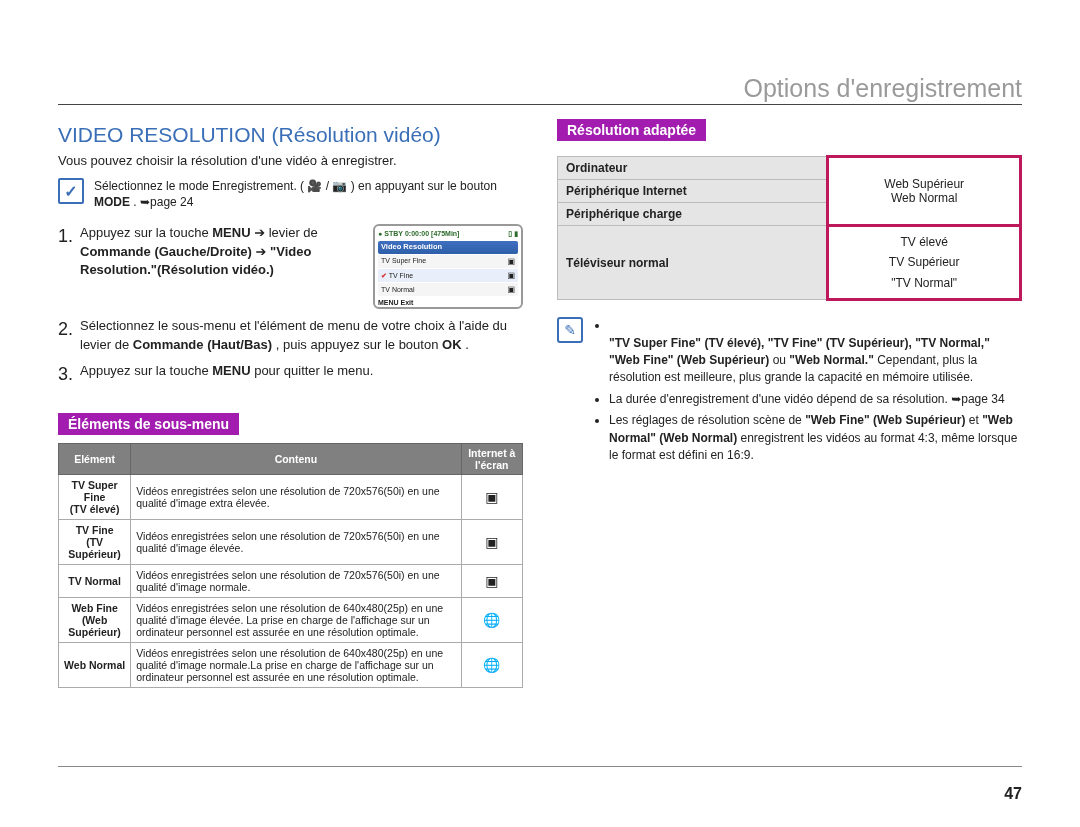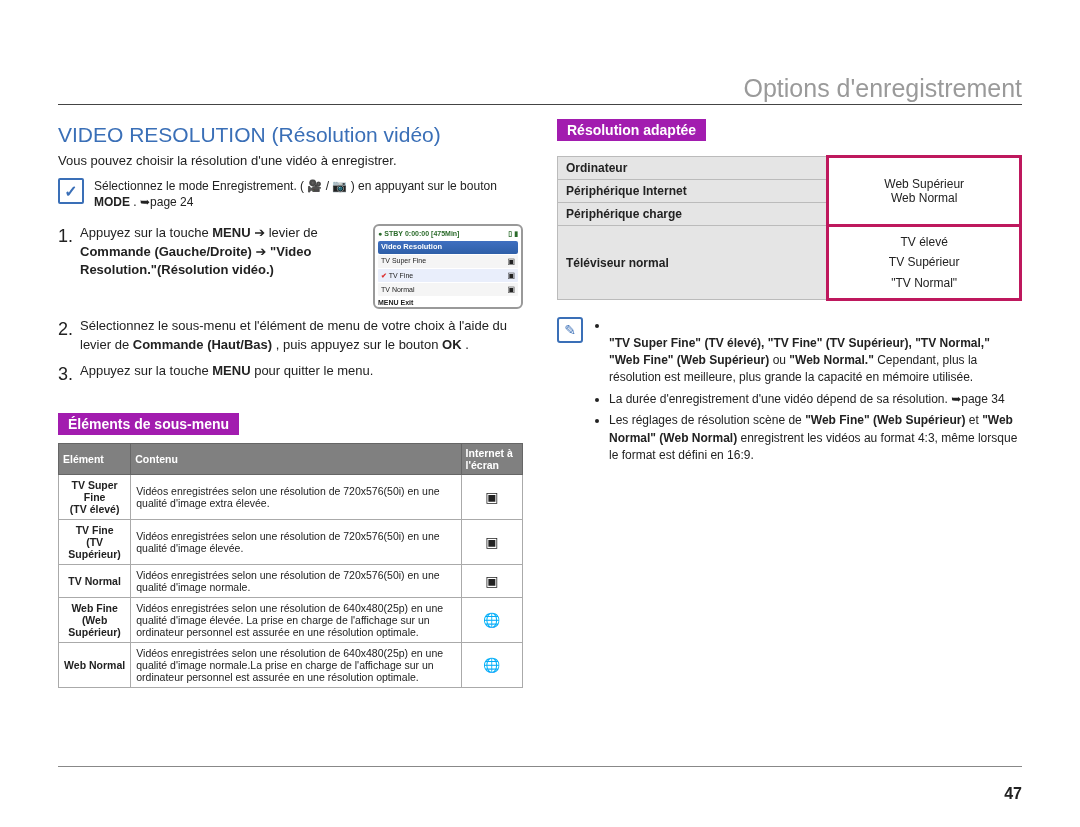--- a/index.html
+++ b/index.html
@@ -22,21 +22,21 @@
   .lcd{width:150px;height:85px;border:2px solid #999;border-radius:6px;flex:none;font-size:8px;background:#fff;padding:3px;box-sizing:border-box;}
   .lcd-top{display:flex;align-items:center;gap:2px;color:#2b6b2b;font-weight:bold;font-size:7px;}
   .lcd-top .batt{margin-left:auto;}
   .lcd-head{background:linear-gradient(#3f6fc0,#2e5fa8);color:#fff;padding:1px 3px;border-radius:2px;margin-top:2px;font-size:7.5px;font-weight:bold;}
   .lcd-item{display:flex;align-items:center;justify-content:space-between;padding:1px 3px;background:#f5f5f5;margin-top:1px;border-radius:1px;font-size:7px;}
   .lcd-item.sel{background:#e9eefb;}
   .lcd-item .chk{color:#d33;font-weight:bold;}
   .lcd-bottom{margin-top:2px;font-size:7px;}
   .sect-tag{display:inline-block;background:#a21caf;color:#fff;font-size:14px;font-weight:bold;padding:3px 10px;margin:18px 0 8px 0;}
   table.elem{border-collapse:collapse;width:100%;font-size:10.5px;}
-  table.elem th{background:#808080;color:#fff;font-weight:bold;text-align:left;border:1px solid #666;padding:3px 4px;}
+  table.elem th{background:#808080;color:#fff;font-weight:bold;text-align:center;border:1px solid #666;padding:3px 4px;}
   table.elem td{border:1px solid #aaa;padding:4px 5px;vertical-align:middle;}
   table.elem td.c{text-align:center;font-weight:bold;}
   table.elem td.icon{text-align:center;font-size:14px;}
   table.suit{border-collapse:collapse;width:100%;font-size:12px;margin-top:6px;}
   table.suit th{background:#e5e5e5;border:1px solid #bbb;padding:4px 8px;text-align:left;font-weight:bold;}
   table.suit td{border:3px solid #be185d;padding:5px 8px;}
   .tipbox2{display:flex;gap:10px;align-items:flex-start;margin-top:16px;}
   .leaficon{width:22px;height:22px;flex:none;border:2px solid #3a6fb7;border-radius:3px;color:#3a6fb7;display:flex;align-items:center;justify-content:center;font-size:14px;transform:rotate(0deg);}
   ul.bullets{margin:0;padding-left:16px;font-size:12px;line-height:1.45;}
   ul.bullets li{margin-bottom:4px;}

